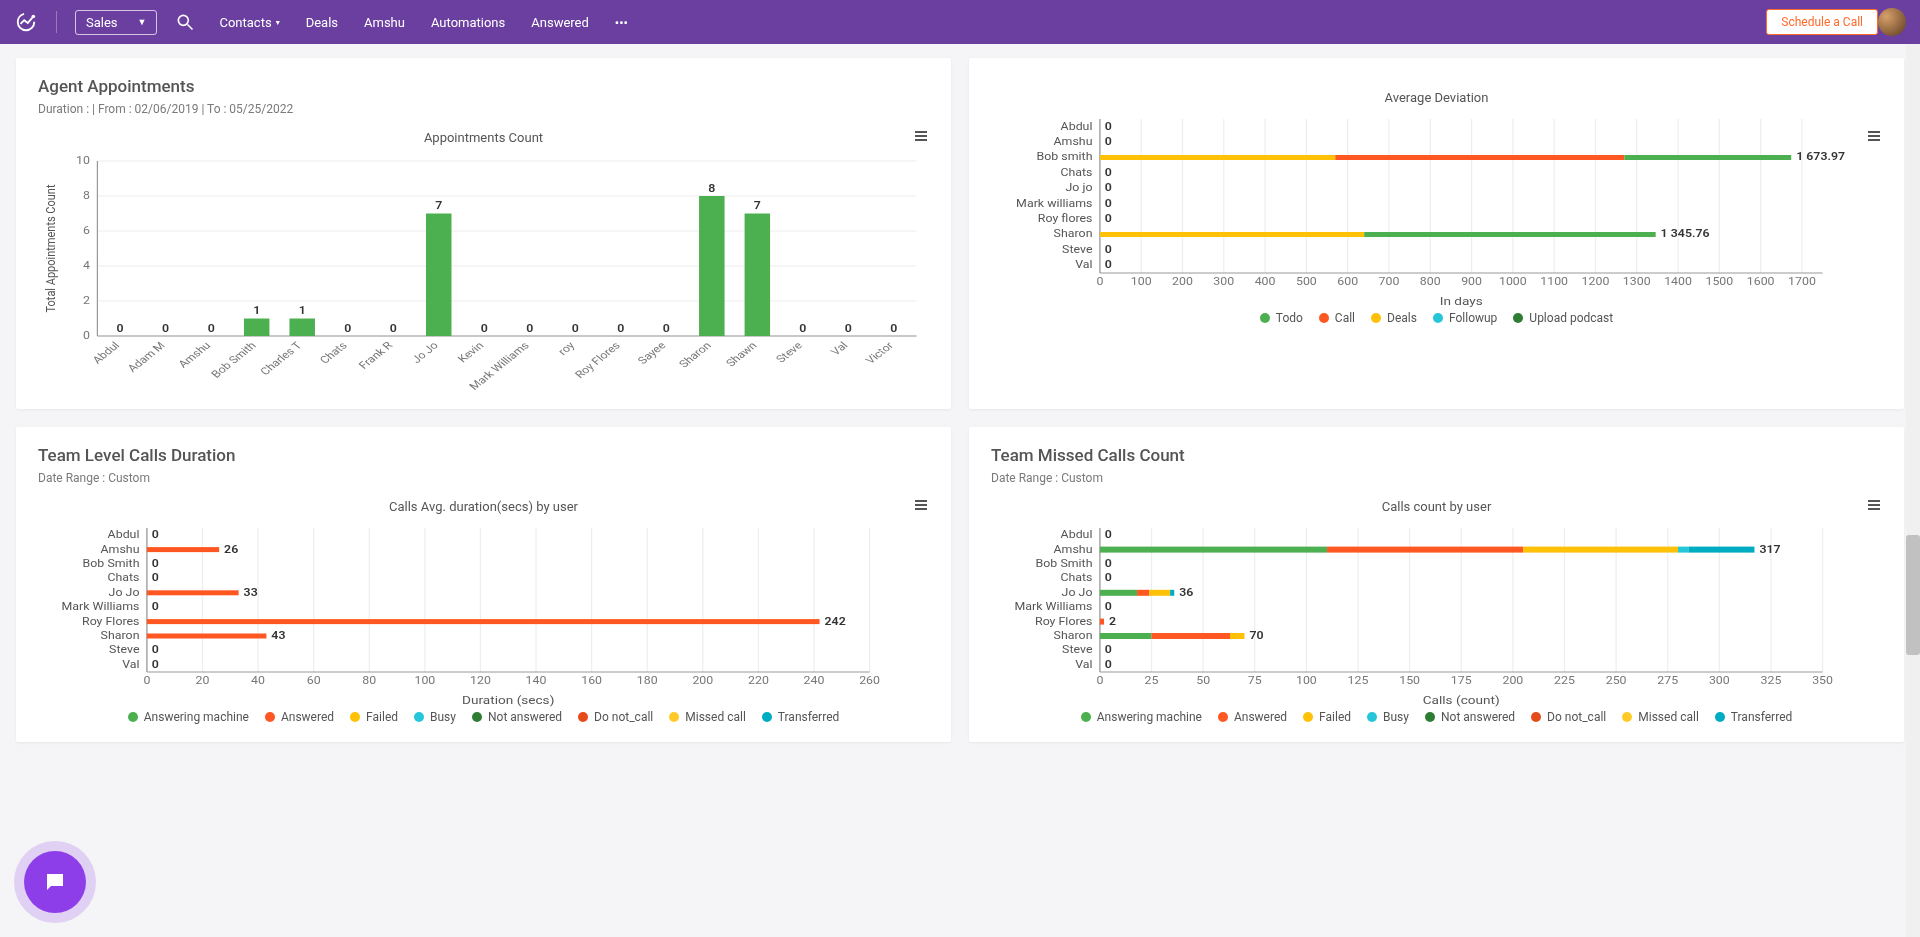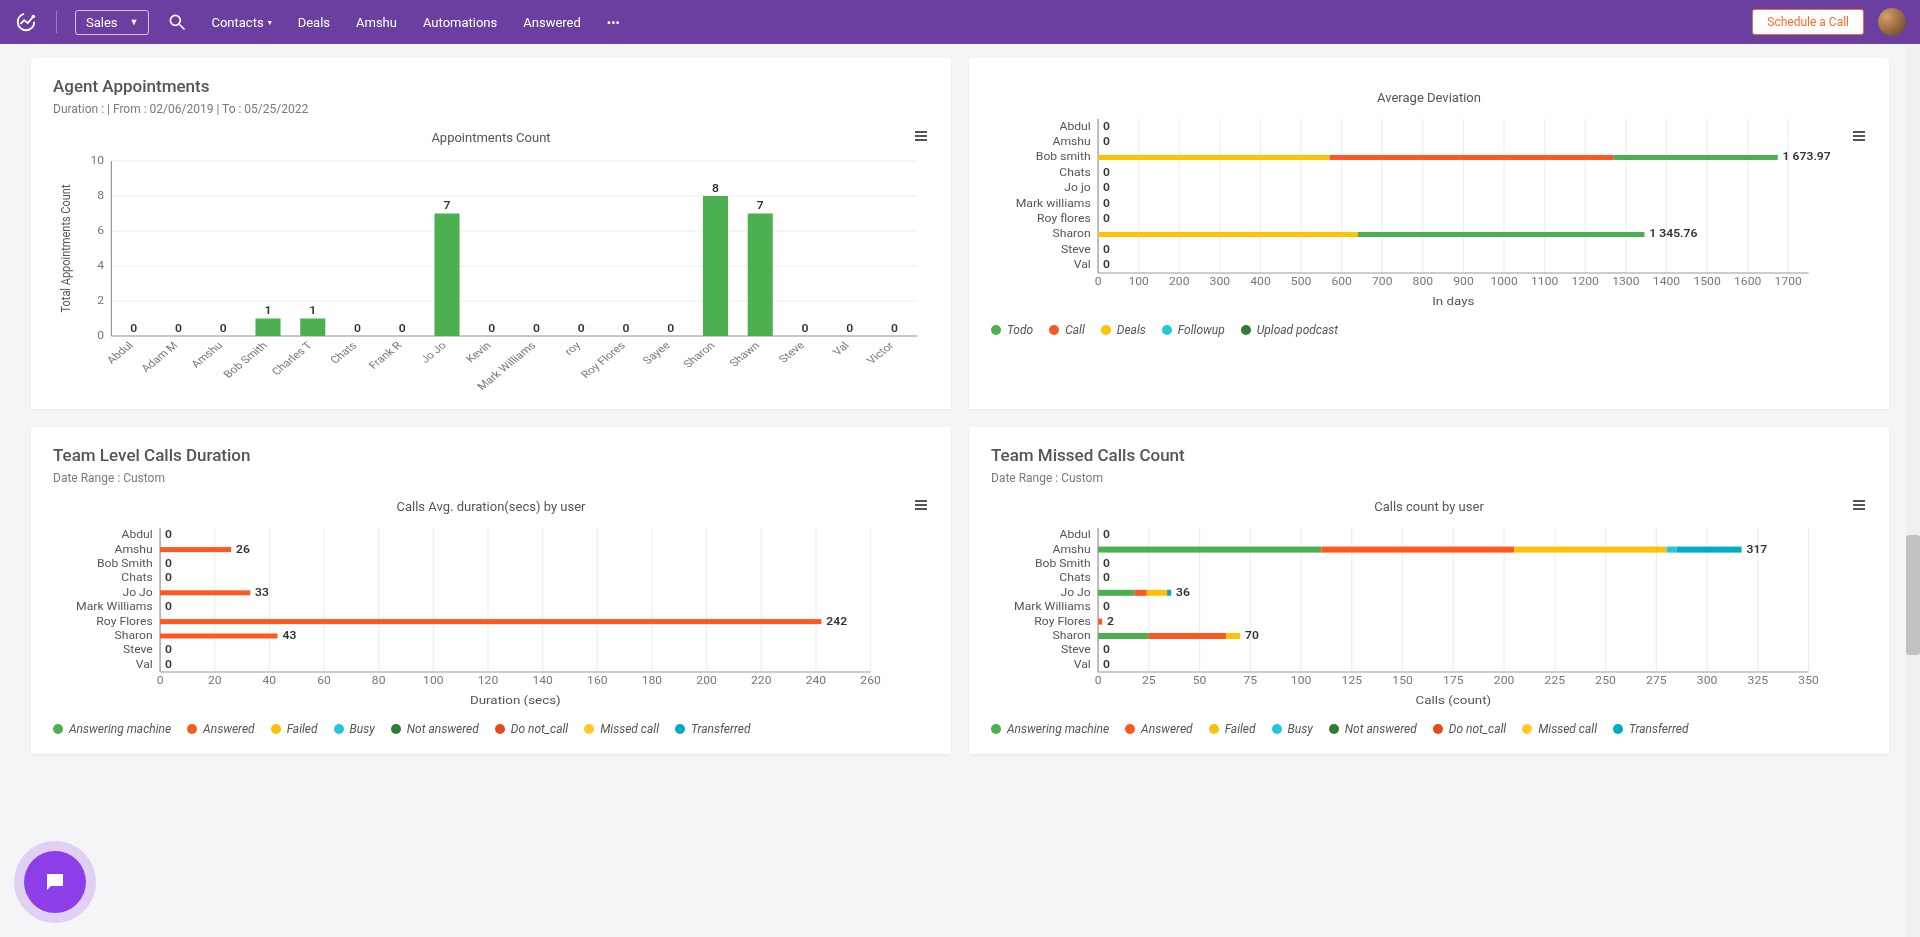--- a/index.html
+++ b/index.html
@@ -18,40 +18,40 @@
     --border:#e0e0e0;
   }
   *{box-sizing:border-box;margin:0;padding:0;font-family:-apple-system,Segoe UI,Roboto,Helvetica,Arial,sans-serif;}
   body{background:var(--bg);color:var(--text);font-size:13px;min-height:937px;}
 
   
   .nav{background:var(--purple);height:44px;display:flex;align-items:center;padding:0 14px;color:#fff;gap:18px;}
   .logo{width:24px;height:24px;display:flex;align-items:center;justify-content:center;}
   .logo svg{width:22px;height:22px;}
   .divider-v{width:1px;height:22px;background:rgba(255,255,255,.3);}
-  .module-btn{display:flex;align-items:center;gap:12px;border:1px solid rgba(255,255,255,.7);border-radius:3px;padding:4px 10px;font-size:13px;cursor:pointer;}
+  .module-btn{display:flex;align-items:center;gap:20px;border:1px solid rgba(255,255,255,.7);border-radius:3px;padding:4px 10px;font-size:13px;cursor:pointer;}
   .module-btn .caret{font-size:9px;}
   .nav-icon{width:20px;height:20px;display:flex;align-items:center;justify-content:center;fill:#fff;cursor:pointer;}
   .nav-tabs{display:flex;gap:26px;align-items:center;margin-left:6px;}
   .nav-tab{font-size:13px;display:flex;align-items:center;gap:4px;cursor:pointer;}
   .nav-tab .caret{font-size:8px;}
-  .nav-right{margin-left:auto;display:flex;align-items:center;gap:14px;justify-content:space-between;}
+  .nav-right{margin-left:auto;display:flex;align-items:center;justify-content:space-between;}
   .schedule-btn{background:#fff;color:var(--orange);border:1px solid var(--orange);padding:5px 14px;border-radius:3px;font-size:12px;cursor:pointer;}
   .avatar{width:28px;height:28px;border-radius:50%;background:radial-gradient(circle at 30% 30%,#d7a068,#5c3a20);}
 
   
-  .dash{padding:14px 31px;display:grid;grid-template-columns:1fr 1fr;gap:18px;}
+  .dash{padding:14px 16px;display:grid;grid-template-columns:1fr 1fr;gap:18px;}
   .card{background:var(--card);border-radius:2px;box-shadow:0 1px 3px rgba(0,0,0,.06);padding:18px 22px;position:relative;overflow:hidden;}
   .card h2{font-size:17px;font-weight:500;color:#555;}
   .card .sub{font-size:12px;color:var(--text-light);margin-top:6px;}
   .chart-title{text-align:center;font-size:13px;color:#555;margin-top:14px;}
   .chart-menu{position:absolute;top:70px;right:22px;cursor:pointer;}
   .chart-menu svg{width:16px;height:16px;}
   .chart-zone{position:relative;margin-top:6px;height:240px;}
-  .legend{display:flex;flex-wrap:wrap;gap:16px;margin-top:12px;font-size:12px;color:#555;font-style:italic;}
+  .legend{display:flex;flex-wrap:wrap;gap:16px;justify-content:center;font-size:12px;color:#555;}
   .legend-entry{display:flex;align-items:center;gap:6px;}
   .legend-dot{width:10px;height:10px;border-radius:50%;}
 
   
   .tick{fill:#777;font-size:10px;}
   .axis-label{fill:#555;font-size:11px;}
   .bar-label{fill:#333;font-size:10px;font-weight:600;text-anchor:middle;}
   .hbar-total{fill:#333;font-size:10px;font-weight:600;}
   .ycat{fill:#555;font-size:10px;text-anchor:end;}
   .grid{stroke:#eee;stroke-width:1;}

